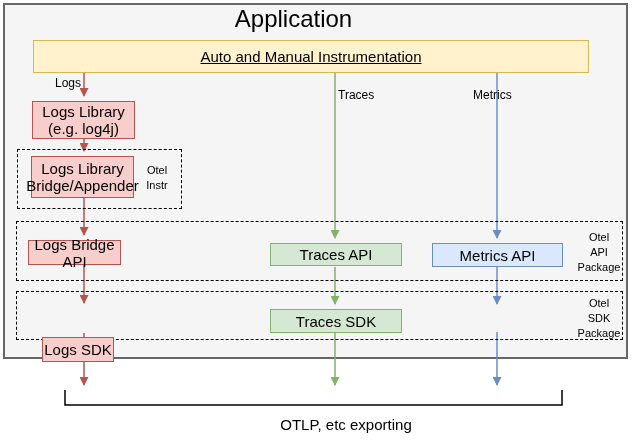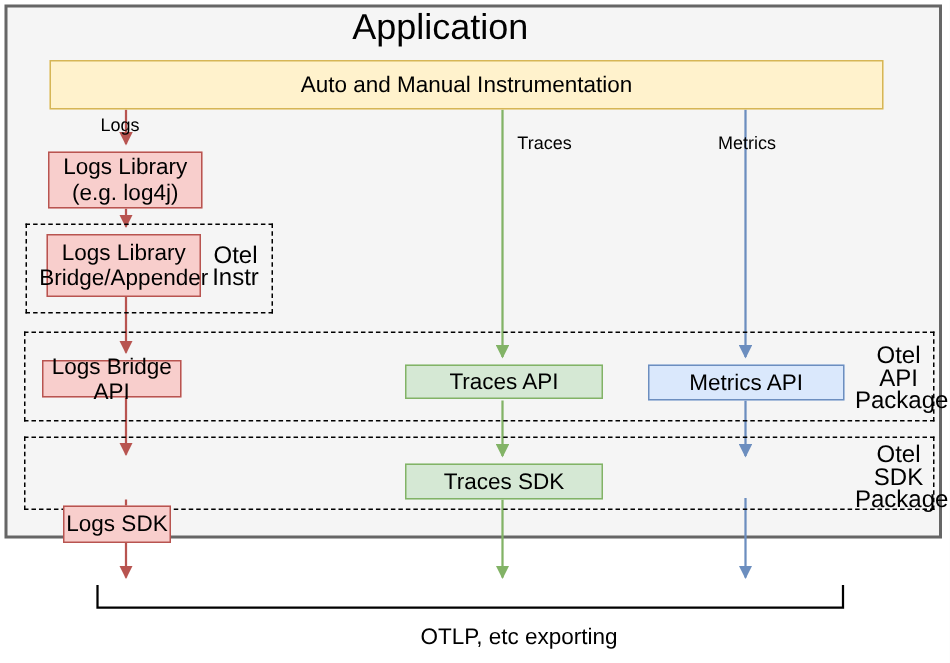--- a/index.html
+++ b/index.html
@@ -11,29 +11,29 @@
 
   .arrow-layer{position:absolute;left:0;top:0;width:633px;height:442px;z-index:1;pointer-events:none;}
 
   .layer{position:absolute;left:0;top:0;width:633px;height:442px;z-index:2;pointer-events:none;}
 
   .title{position:absolute;left:3px;top:5px;width:581px;text-align:center;
     font-size:24px;line-height:28px;}
 
   .box{position:absolute;display:flex;flex-direction:column;align-items:center;justify-content:center;
     text-align:center;font-size:15px;line-height:17px;box-sizing:border-box;}
-  .yellow{background:var(--yellow-fill);border:1.5px solid var(--yellow-stroke);font-size:15px;}
+  .yellow{background:var(--yellow-fill);border:1.5px solid var(--yellow-stroke);font-size:15px;text-decoration:underline;}
   .red{background:var(--red-fill);border:1.5px solid var(--red-stroke);}
   .green{background:var(--green-fill);border:1.5px solid var(--green-stroke);}
   .blue{background:var(--blue-fill);border:1.5px solid var(--blue-stroke);}
 
   .dashed-group{position:absolute;border:1px dashed #000;box-sizing:border-box;background:transparent;}
 
-  .edge-label{position:absolute;font-size:12px;line-height:13px;text-align:center;}
-  .group-label{position:absolute;font-size:16px;line-height:15px;text-align:center;}
+  .edge-label{position:absolute;font-size:12px;line-height:13px;text-align:left;}
+  .group-label{position:absolute;font-size:11px;line-height:15px;text-align:center;}
 
   .footer-label{position:absolute;left:246px;top:416px;width:200px;text-align:center;font-size:15px;}
 </style>
 </head>
 <body>
 
 <div class="stage">
 
   <div class="app-box"></div>
 

